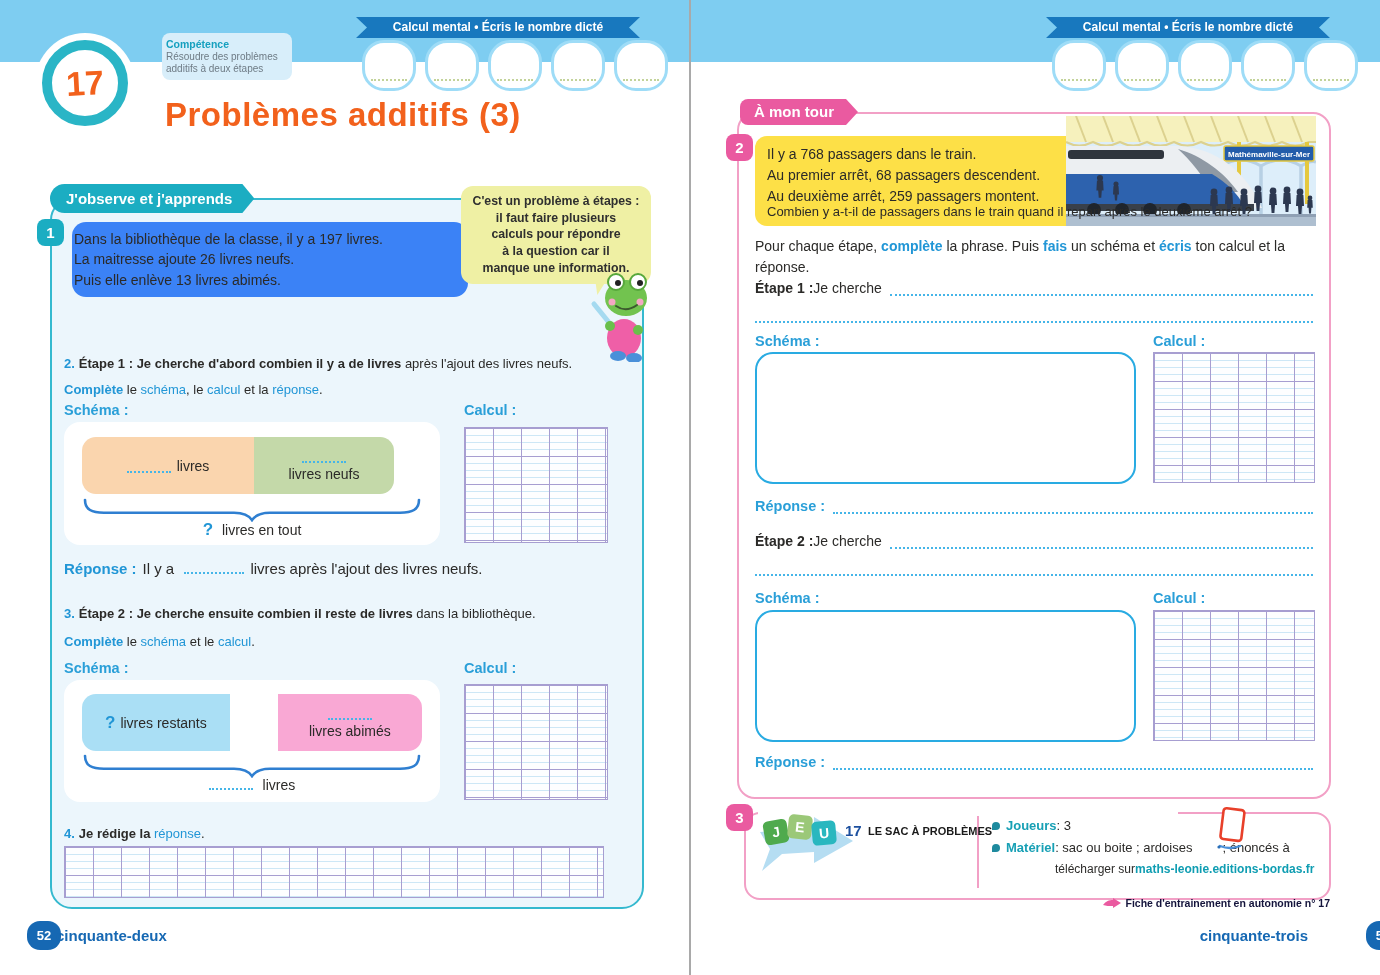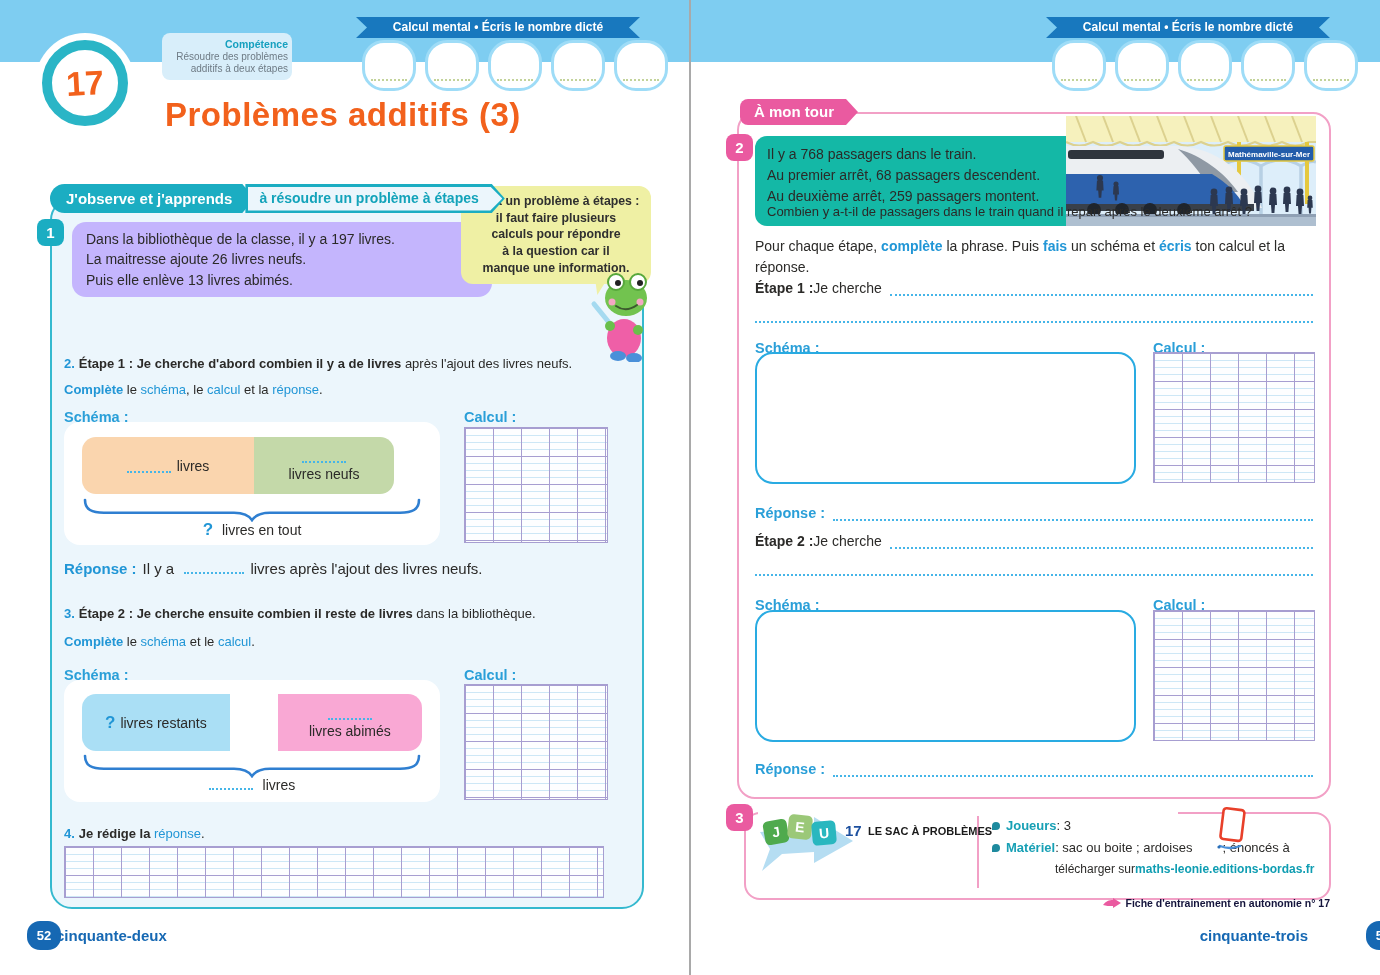--- a/index.html
+++ b/index.html
@@ -14,71 +14,71 @@
           text-align:center;clip-path:polygon(0 0,100% 0,calc(100% - 11px) 50%,100% 100%,0 100%,11px 50%);z-index:3;}
   .bubrow{display:flex;gap:9px;z-index:3;}
   .bub{width:48px;height:45px;background:#fff;border:3px solid #9edcf7;border-radius:22px;position:relative;}
   .bubline{position:absolute;left:6px;right:6px;bottom:7px;border-bottom:2px dotted #c3d39a;}
   
   .circle17{left:35px;top:33px;width:100px;height:100px;border-radius:50%;background:#fff;
             display:flex;align-items:center;justify-content:center;z-index:4;}
   .ring17{width:66px;height:66px;border-radius:50%;border:10px solid #2ab5c6;background:#fff;
           display:flex;align-items:center;justify-content:center;}
   .n17{font-size:34px;font-weight:bold;color:#f2611c;transform:rotate(-3deg);}
-  .compet{left:162px;top:33px;width:122px;background:#d8eefa;border-radius:8px;padding:5px 4px;z-index:3;text-align:right;}
+  .compet{left:162px;top:33px;width:122px;background:#d8eefa;border-radius:8px;padding:5px 4px;z-index:3;text-align:left;}
   .compet .ct{font-size:10.5px;font-weight:bold;color:#16a0bf;}
   .compet .cx{font-size:10px;color:#6e7b85;line-height:1.2;margin-top:1px;}
   .ptitle{left:165px;top:96px;font-size:33px;font-weight:bold;color:#f2611c;letter-spacing:.5px;white-space:nowrap;}
   
   .hdrrow{left:50px;top:184px;display:flex;z-index:5;}
   .obadge{height:29px;line-height:29px;background:#1badc2;color:#fff;font-weight:bold;font-size:15px;
           border-radius:15px 0 0 15px;padding:0 22px 0 16px;
           clip-path:polygon(0 0,calc(100% - 12px) 0,100% 50%,calc(100% - 12px) 100%,0 100%);}
   .arrowlbl{position:relative;height:29px;line-height:29px;margin-left:-9px;}
   .arrowlbl .bg{position:absolute;inset:0;background:#1badc2;
         clip-path:polygon(0 0,calc(100% - 13px) 0,100% 50%,calc(100% - 13px) 100%,0 100%);}
   .arrowlbl .bg2{position:absolute;inset:2.5px;background:#ecf6fc;
         clip-path:polygon(0 0,calc(100% - 12px) 0,100% 50%,calc(100% - 12px) 100%,0 100%);}
   .arrowlbl .tx{position:relative;color:#13a3ba;font-weight:bold;font-size:14px;padding:0 26px 0 14px;}
   .sec1{left:50px;top:198px;width:590px;height:707px;background:#ecf6fc;border:2px solid #35b9cf;border-radius:22px;}
   .nbadge{width:27px;height:27px;border-radius:8px;color:#fff;font-weight:bold;font-size:15px;
           text-align:center;line-height:27px;z-index:6;}
   .teal-b{background:#1badc2;}
   .pink-b{background:#ea5aa0;}
-  .pcard{left:72px;top:222px;width:392px;background:#c4b5fd;border-radius:14px;padding:7px 14px;z-index:2;}
+  .pcard{left:72px;top:222px;width:392px;background:#3b82f6;border-radius:14px;padding:7px 2px;z-index:2;}
   .pcard div{font-size:14px;line-height:1.45;}
   .sbubble{left:461px;top:186px;width:180px;background:#eff0a4;border-radius:12px;padding:7px 5px;z-index:2;text-align:center;}
   .sbubble div{font-size:12.3px;font-weight:bold;line-height:1.36;color:#2f2f2f;}
   .btail{left:596px;top:276px;width:0;height:0;border-top:18px solid #eff0a4;border-right:15px solid transparent;transform:rotate(-8deg);z-index:1;}
   .stepline{font-size:13px;white-space:nowrap;z-index:2;}
   .num{color:#2196d6;font-weight:bold;margin-right:4px;}
   .blue{color:#2196d6;font-weight:bold;}
   .blu{color:#2196d6;}
-  .lbl{color:#2a9fd8;font-weight:bold;font-size:14.5px;z-index:2;margin-top:7px;}
+  .lbl{color:#2a9fd8;font-weight:bold;font-size:14.5px;z-index:2;}
   .schbox{background:#fff;border-radius:16px;z-index:2;}
   .bar{position:absolute;left:18px;top:15px;width:340px;height:57px;display:flex;}
   .sg{display:flex;align-items:center;justify-content:center;font-size:14px;color:#2b2a28;}
   .sgcol{flex-direction:column;gap:3px;}
   .blank{display:inline-block;height:12px;border-bottom:2px dotted #45b5e8;}
   .w44{width:44px;} .w60{width:60px;}
   .caption{position:absolute;left:0;width:100%;text-align:center;font-size:14px;}
   .qmark{color:#2196d6;font-weight:bold;font-size:17px;}
   .seyes{background-color:#fdfeff;border:1px solid #a79ed1;z-index:2;
     background-image:
      repeating-linear-gradient(to right,#a79ed1 0 1px,transparent 1px 28px),
      repeating-linear-gradient(to bottom,#a79ed1 0 1px,transparent 1px 7px,#cde7f6 7px 8px,transparent 8px 14px,#cde7f6 14px 15px,transparent 15px 21px,#cde7f6 21px 22px,transparent 22px 28px);}
   .flexrow{display:flex;align-items:flex-end;}
   .dotrow{flex:1;border-bottom:2px dotted #45b5e8;height:14px;margin-left:8px;}
   .dotline{border-bottom:2px dotted #45b5e8;height:2px;z-index:2;}
   
   .tourbadge{left:740px;top:99px;height:26px;line-height:26px;background:#ea5aa0;color:#fff;font-weight:bold;
        font-size:15px;padding:0 24px 0 14px;border-radius:8px 0 0 8px;z-index:6;
        clip-path:polygon(0 0,calc(100% - 12px) 0,100% 50%,calc(100% - 12px) 100%,0 100%);}
   .sec2{left:737px;top:112px;width:590px;height:683px;border:2px solid #f2a0c6;border-radius:18px;background:#fff;}
-  .p2card{left:755px;top:136px;width:560px;height:90px;background:#14b8a6;border-radius:12px;z-index:1;}
+  .p2card{left:755px;top:136px;width:560px;height:90px;background:#fde047;border-radius:12px;z-index:1;}
   .p2lines{position:absolute;left:12px;top:8px;width:310px;font-size:14px;line-height:1.5;}
   .p2last{left:767px;top:204px;font-size:13px;white-space:nowrap;z-index:3;}
   .schbox2{border:2.5px solid #29abe2;border-radius:18px;background:#fff;z-index:2;}
   .gamebox{left:744px;top:812px;width:583px;height:84px;border:2px solid #f2a0c6;border-radius:16px;}
   .gpatch{left:758px;top:810px;width:420px;height:5px;background:#fff;}
   .tile{width:24px;height:24px;border-radius:5px;color:#fff;font-weight:bold;font-size:14px;text-align:center;line-height:24px;z-index:3;}
   .gametitle{font-size:11px;font-weight:bold;color:#1a1a1a;white-space:nowrap;z-index:3;}
   .gdiv{left:977px;top:816px;width:2px;height:72px;background:#f2a0c6;}
   .grow{display:flex;align-items:center;font-size:13px;white-space:nowrap;z-index:3;}
   .gbullet{display:inline-block;width:8px;height:8px;border-radius:50% 50% 50% 0;background:#1e8a9e;margin-right:6px;}
@@ -124,25 +124,20 @@
     <div class="bub">
         <div class="bubline"></div>
       </div>
   </div>
 
   <div class="abs ptitle">Problèmes additifs (3)</div>
 
   <div class="abs sec1"></div>
   <div class="abs hdrrow">
     <div class="obadge">J'observe et j'apprends</div>
-    <div class="arrowlbl">
-      <div class="bg"></div>
-      <div class="bg2"></div>
-      <div class="tx">à résoudre un problème à étapes</div>
-    </div>
   </div>
 
   <div class="abs nbadge teal-b" style="left:37px;top:219px;">1</div>
   <div class="abs pcard">
     <div>Dans la bibliothèque de la classe, il y a 197 livres.</div>
     <div>La maitresse ajoute 26 livres neufs.</div>
     <div>Puis elle enlève 13 livres abimés.</div>
   </div>
 
   <div class="abs sbubble">

